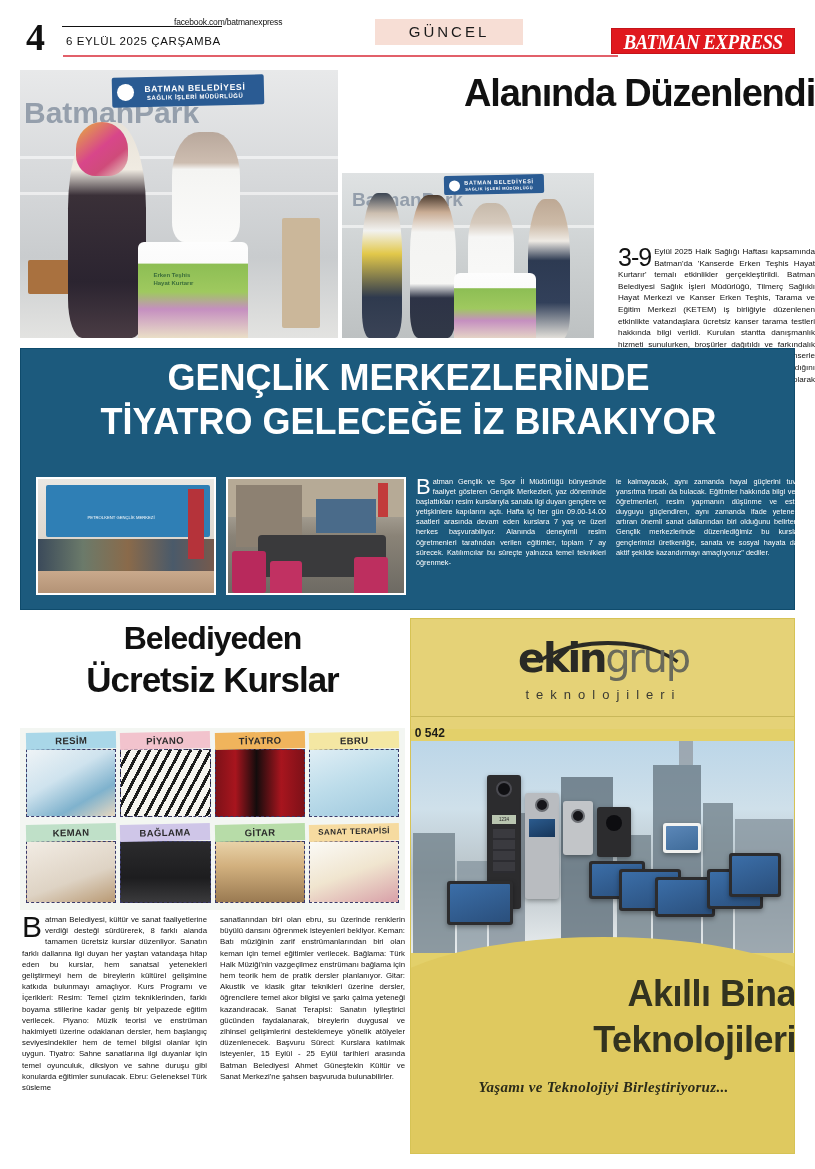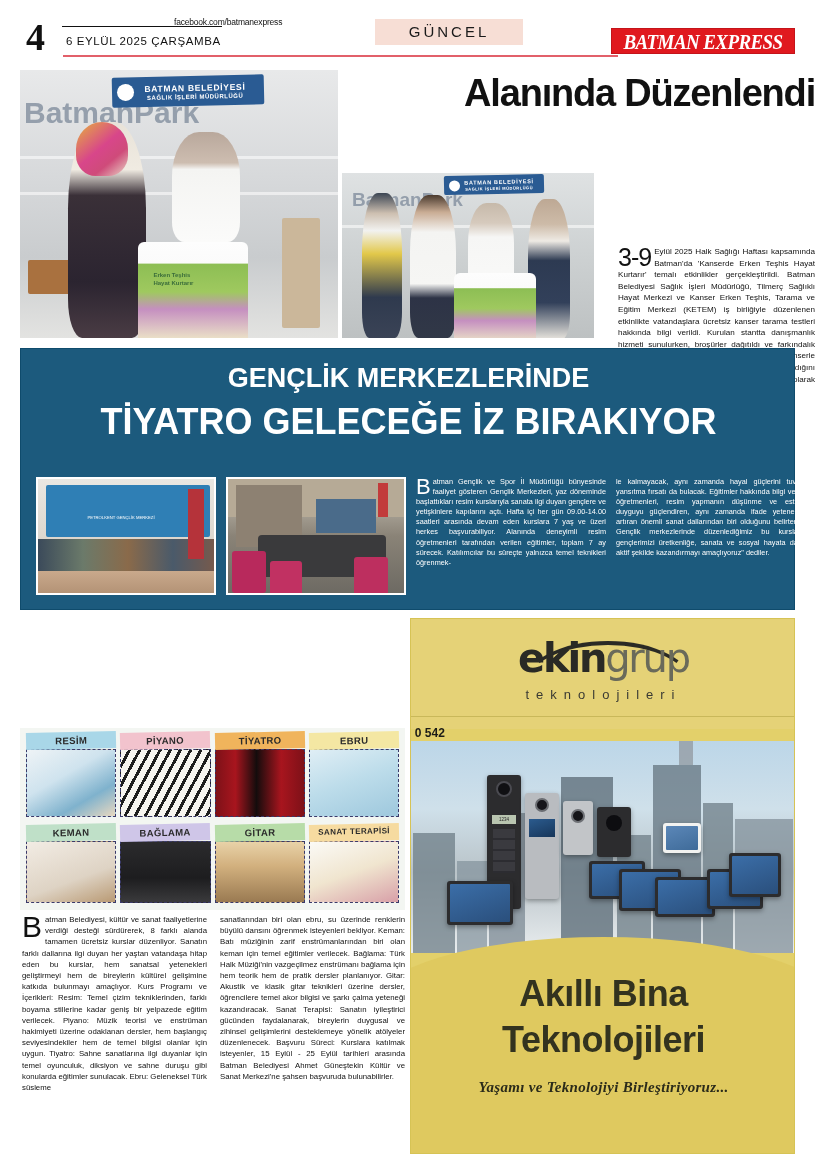--- a/index.html
+++ b/index.html
@@ -111,21 +111,21 @@
     margin: 1px 3px 0 0; letter-spacing: -1px;
   }
 
   
   .story2 {
     position: absolute; left: 20px; top: 348px; width: 775px; height: 262px;
     background: #1c5a7d; border: 1px solid #0f4b6c;
   }
   .banner2 { position: absolute; left: 0; top: 8px; width: 775px; text-align: center; }
   .banner2 .b1 {
-    font-size: 27px; font-weight: 700; color: #fff; letter-spacing: 0px; line-height: 42px;
+    font-size: 36px; font-weight: 700; color: #fff; letter-spacing: 0px; line-height: 42px;
   }
   .banner2 .b2 {
     font-size: 36px; font-weight: 700; color: #fff; letter-spacing: 0px; line-height: 45px;
   }
   .photo-sm {
     position: absolute; top: 128px; height: 118px; border: 2px solid #fff; overflow: hidden;
   }
   .p2a { left: 15px; width: 180px; background: linear-gradient(180deg,#e9e7e2 0%,#dcd6cd 55%,#a9806a 100%); }
   .p2b { left: 205px; width: 180px; background: linear-gradient(180deg,#cfc9bd 0%,#8a8377 50%,#6d6a63 100%); }
   .col2a { position: absolute; left: 395px; top: 128px; width: 190px;
@@ -208,21 +208,21 @@
     position: absolute; background: #2c2c2e; border-radius: 3px;
     box-shadow: 0 2px 5px rgba(0,0,0,.35);
   }
   .dev .scr { position: absolute; inset: 3px; border-radius: 1px;
     background: linear-gradient(160deg,#3b6ea8,#2a4f7c); }
   .ad-oval {
     position: absolute; left: -40px; top: 318px; width: 465px; height: 260px;
     background: #dfc95f; border-radius: 50% 50% 0 0 / 70px 70px 0 0;
   }
   .ad-h {
-    position: absolute; left: 0; top: 352px; width: 385px; text-align: center;
+    position: absolute; left: 0; top: 352px; width: 385px; text-align: right;
     font-size: 36px; font-weight: 700; color: #33331f; line-height: 46px; letter-spacing: -.5px;
   }
   .ad-slogan {
     position: absolute; left: 0; top: 460px; width: 385px; text-align: center;
     font-size: 15px; font-style: italic; font-weight: 700; color: #2b2b1a;
     font-family: "Liberation Serif", serif; letter-spacing: .3px;
   }
 </style>
 </head>
 <body>
@@ -314,20 +314,22 @@
       <div style="position:absolute;left:126px;top:78px;width:34px;height:38px;background:#bd2f5f;border-radius:3px;"></div>
     </div>
 
     <div class="col2a">
       <span class="dropcap">B</span><span>atman Gençlik ve Spor İl Müdürlüğü bünyesinde faaliyet gösteren Gençlik Merkezleri, yaz döneminde başlattıkları resim kurslarıyla sanata ilgi duyan gençlere ve yetişkinlere kapılarını açtı. Hafta içi her gün 09.00-14.00 saatleri arasında devam eden kurslara 7 yaş ve üzeri herkes başvurabiliyor. Alanında deneyimli resim öğretmenleri tarafından verilen eğitimler, toplam 7 ay sürecek. Katılımcılar bu süreçte yalnızca temel teknikleri öğrenmek-</span>
     </div>
     <div class="col2b">le kalmayacak, aynı zamanda hayal güçlerini tuvale yansıtma fırsatı da bulacak. Eğitimler hakkında bilgi veren öğretmenleri, resim yapmanın düşünme ve estetik duyguyu güçlendiren, aynı zamanda ifade yeteneğini artıran önemli sanat dallarından biri olduğunu belirterek, Gençlik merkezlerinde düzenlediğimiz bu kurslarla gençlerimizi üretkenliğe, sanata ve sosyal hayata daha aktif şekilde kazandırmayı amaçlıyoruz" dediler.</div>
   </div>
 
   <div class="head3">
+    <div class="h1">Belediyeden</div>
+    <div class="h2">Ücretsiz Kurslar</div>
   </div>
 
   <div class="courses">
     <div class="crow" style="top:4px;">
       <div class="ccell">
         <div class="clabel" style="background:#a9d7e8;">RESİM</div>
         <div class="cimg" style="background:linear-gradient(150deg,#eef3f6 0%,#cfe3ee 40%,#7fb2cd 72%,#e8d8c0 100%);"></div>
       </div>
       <div class="ccell">
         <div class="clabel" style="background:#f2c3cd;">PİYANO</div>

